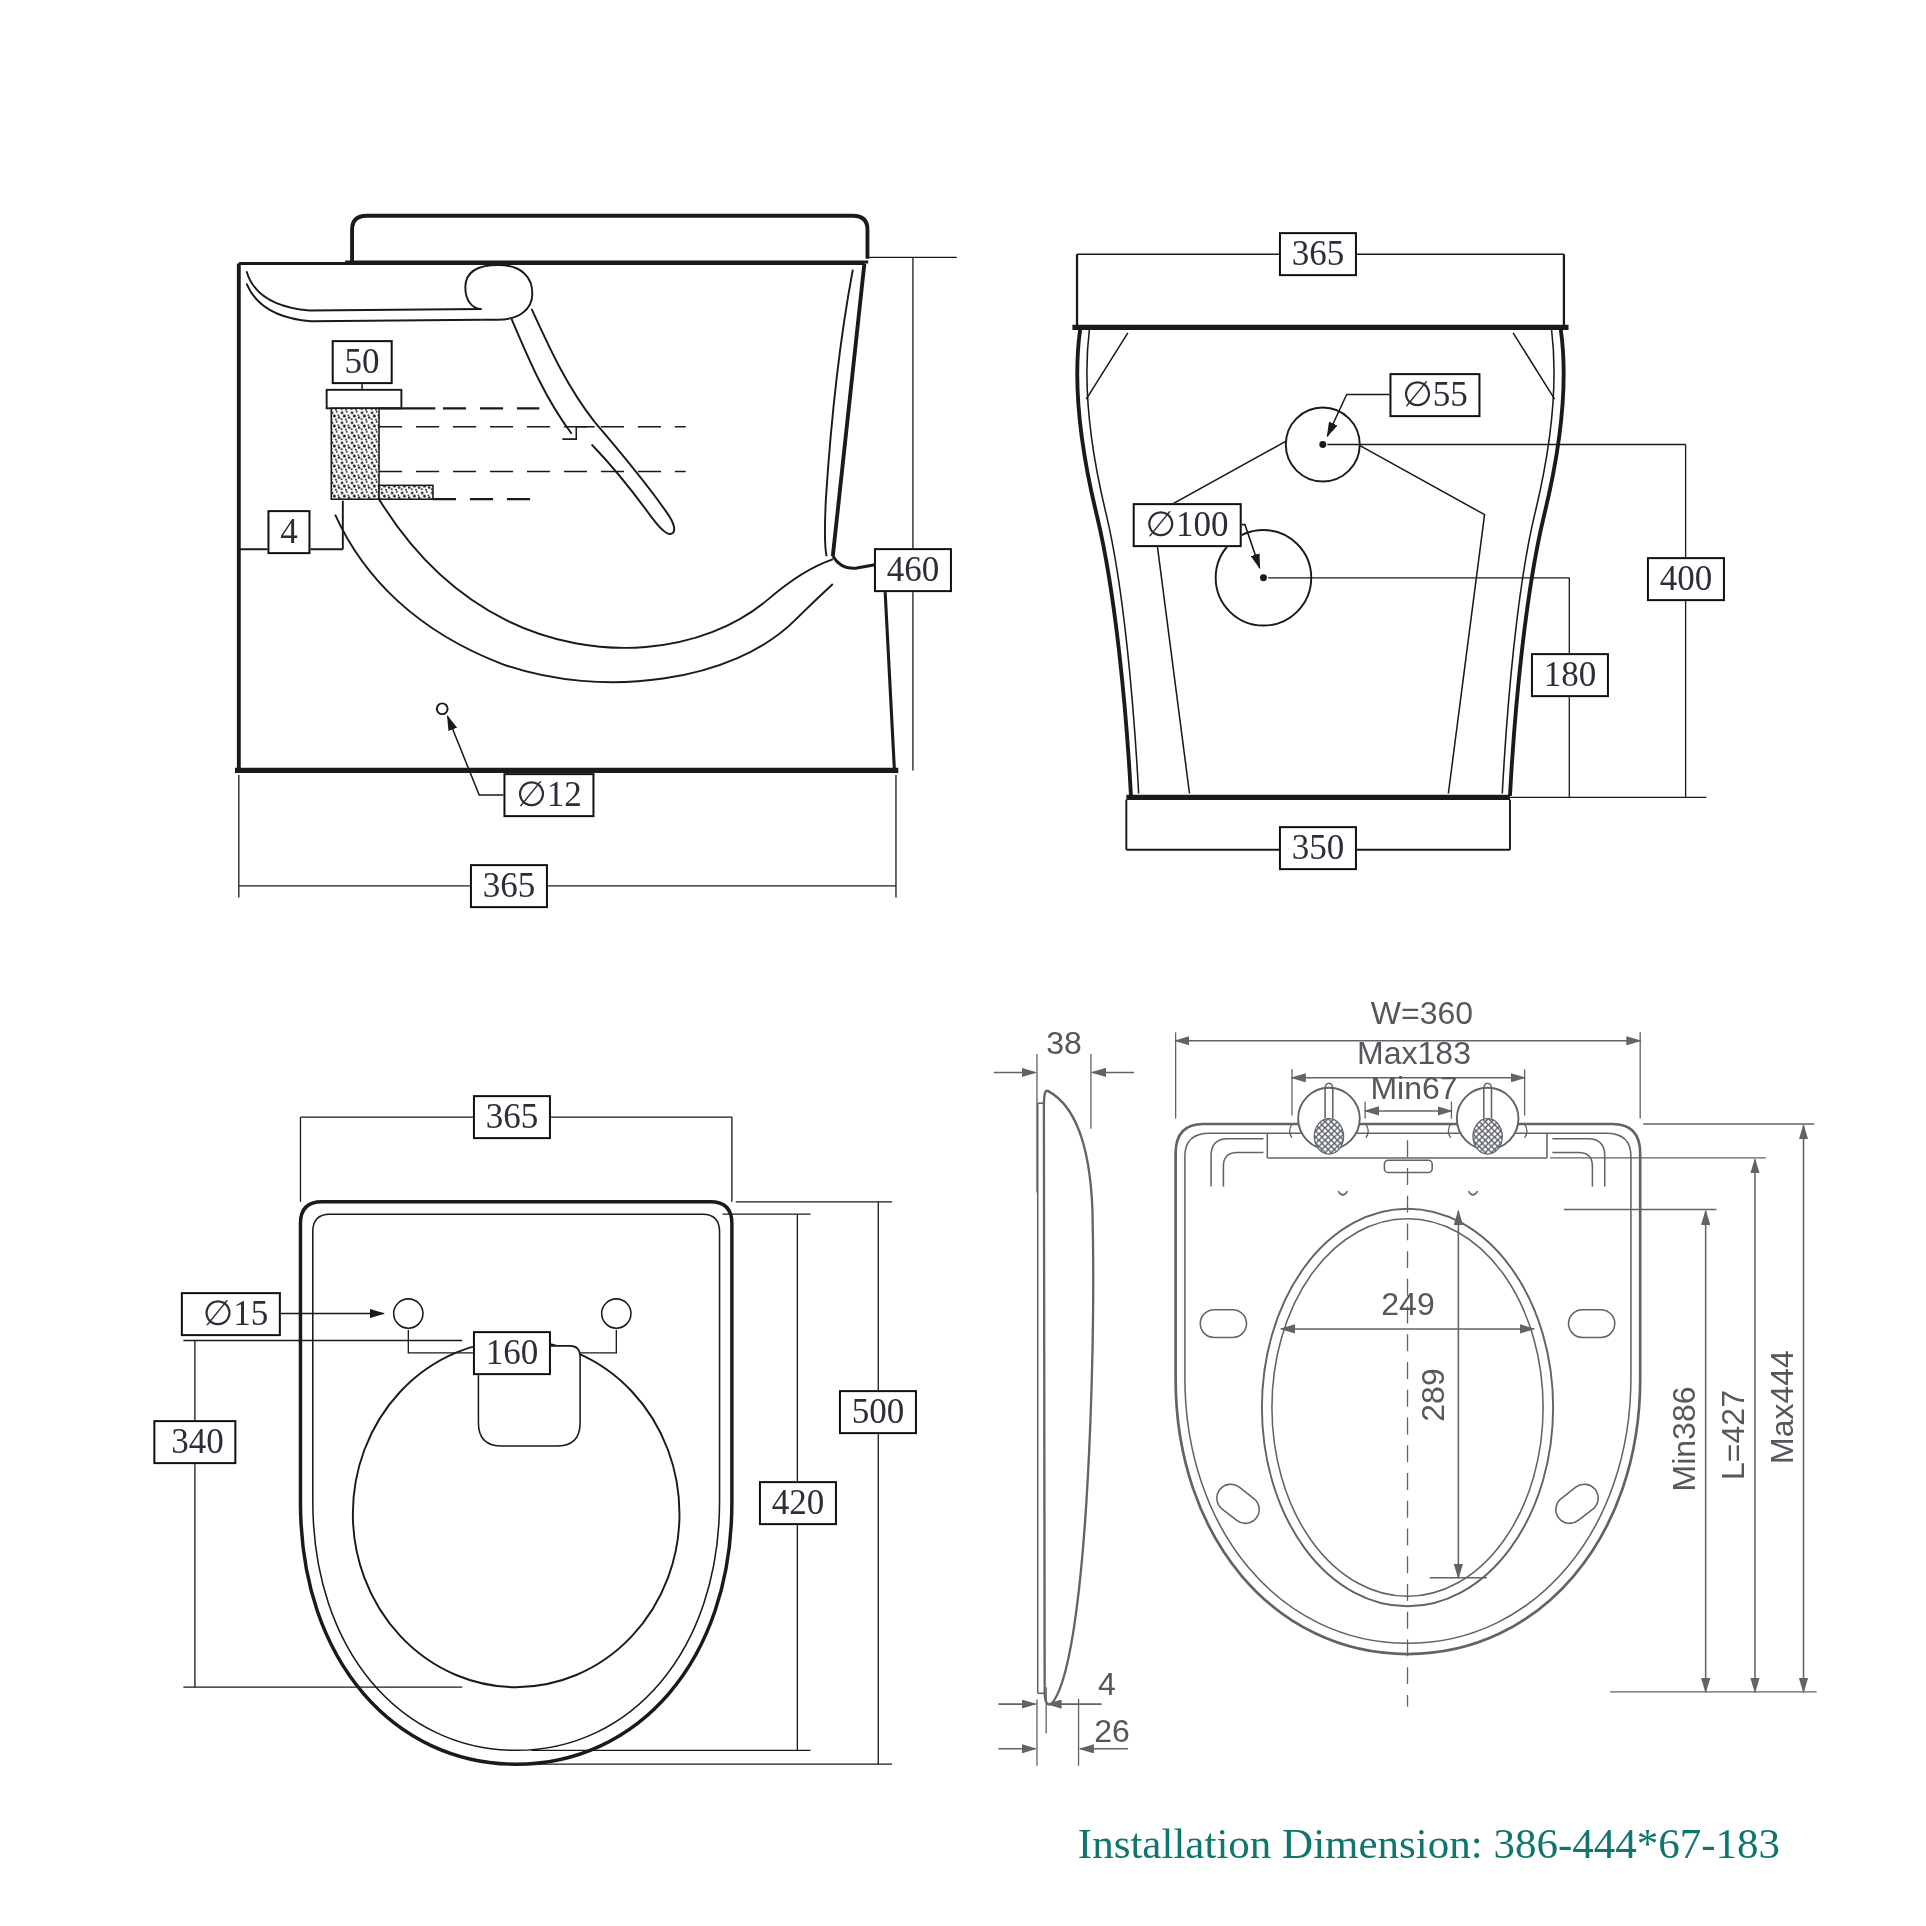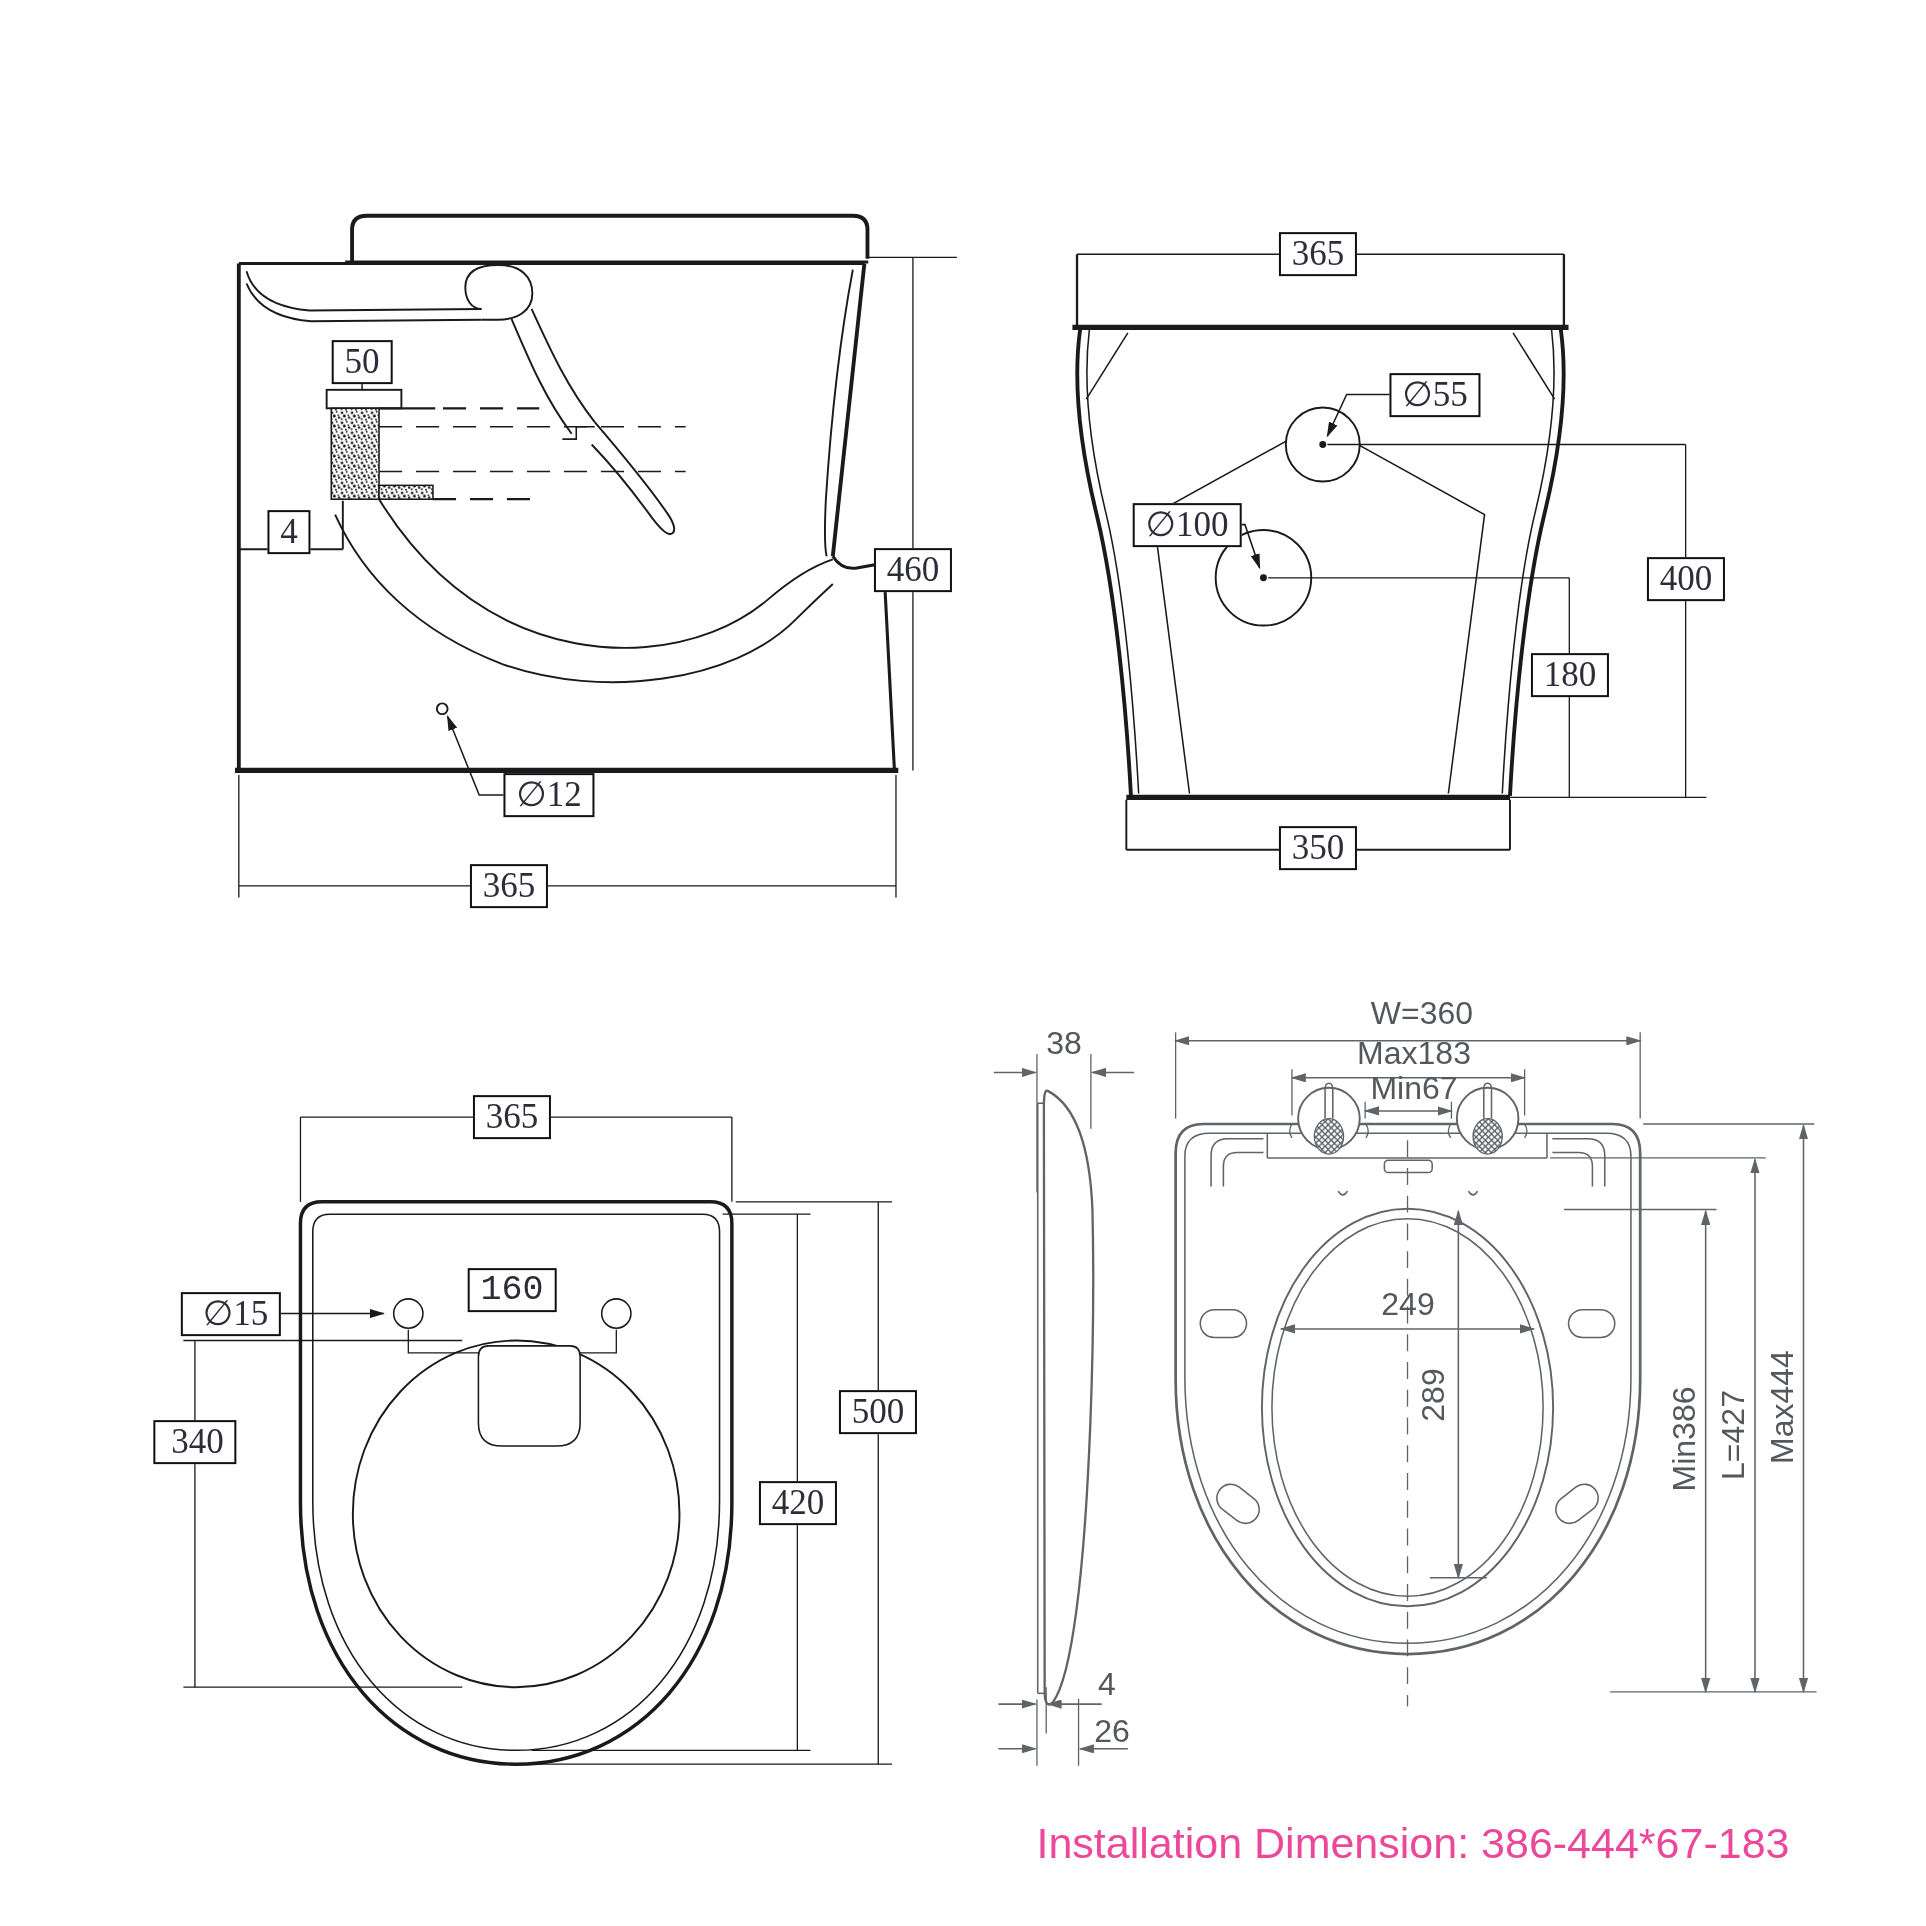--- a/index.html
+++ b/index.html
@@ -7,22 +7,22 @@
           font-family:"Liberation Sans",sans-serif;}
   #lineart{position:absolute;left:0;top:0;}
   
   .dim{position:absolute;transform:translate(-50%,-50%);background:#ffffff;border:2.3px solid #101013;
        font-family:"Liberation Serif",serif;font-size:35px;color:#2c2d38;line-height:1.05;
        padding:1.5px 10.8px;white-space:nowrap;text-align:center;}
   
   .sdim{position:absolute;transform:translate(-50%,-50%);font-family:"Liberation Sans",sans-serif;
         font-size:32px;color:#54585c;white-space:nowrap;background:transparent;line-height:1;}
   .sdim.rot{transform:translate(-50%,-50%) rotate(-90deg);}
-  .caption{position:absolute;transform:translate(-50%,-50%);font-family:Liberation Sans, sans-serif;
-           font-size:43px;color:#ec4899;white-space:nowrap;}
+  .caption{position:absolute;transform:translate(-50%,-50%);font-family:Liberation Serif, serif;
+           font-size:43px;color:#0f766e;white-space:nowrap;margin-left:16px;}
   
   g.dark{stroke:#1a1a1d;fill:none;stroke-linecap:butt;}
   g.gray{stroke:#5f6468;fill:none;}
   .s1{stroke-width:1.7px;} .s2{stroke-width:2px;} .s25{stroke-width:2.5px;}
   .s3{stroke-width:3px;} .s35{stroke-width:3.5px;} .s4{stroke-width:4px;}
   .s45{stroke-width:4.5px;} .s5{stroke-width:5px;} .s7{stroke-width:7px;}
   .dash{stroke-dasharray:30 18;} .dashc{stroke-dasharray:22 14;}
   .wf{fill:#ffffff;}
 </style>
 </head>
@@ -248,21 +248,21 @@
 
   <div class="dim" style="left:1318px;top:254px;">365</div>
   <div class="dim" style="left:1435px;top:395px;">∅55</div>
   <div class="dim" style="left:1187px;top:525px;">∅100</div>
   <div class="dim" style="left:1686px;top:579px;">400</div>
   <div class="dim" style="left:1570px;top:675px;">180</div>
   <div class="dim" style="left:1318px;top:848px;">350</div>
 
   <div class="dim" style="left:512px;top:1117px;">365</div>
   <div class="dim" style="left:231px;top:1314px;padding-left:20px;">∅15</div>
-  <div class="dim" style="left:512px;top:1290px;font-family:Liberation Mono, monospace;">160</div>
+  <div class="dim" style="left:512px;top:1353px;">160</div>
   <div class="dim" style="left:195px;top:1442px;padding-left:16px;">340</div>
   <div class="dim" style="left:878px;top:1412px;">500</div>
   <div class="dim" style="left:798px;top:1503px;">420</div>
 
   <div class="sdim" style="left:1064px;top:1043px;">38</div>
   <div class="sdim" style="left:1422px;top:1013px;">W=360</div>
   <div class="sdim" style="left:1414px;top:1053px;">Max183</div>
   <div class="sdim" style="left:1414px;top:1088px;">Min67</div>
   <div class="sdim" style="left:1408px;top:1304px;">249</div>
   <div class="sdim rot" style="left:1433px;top:1395px;">289</div>

